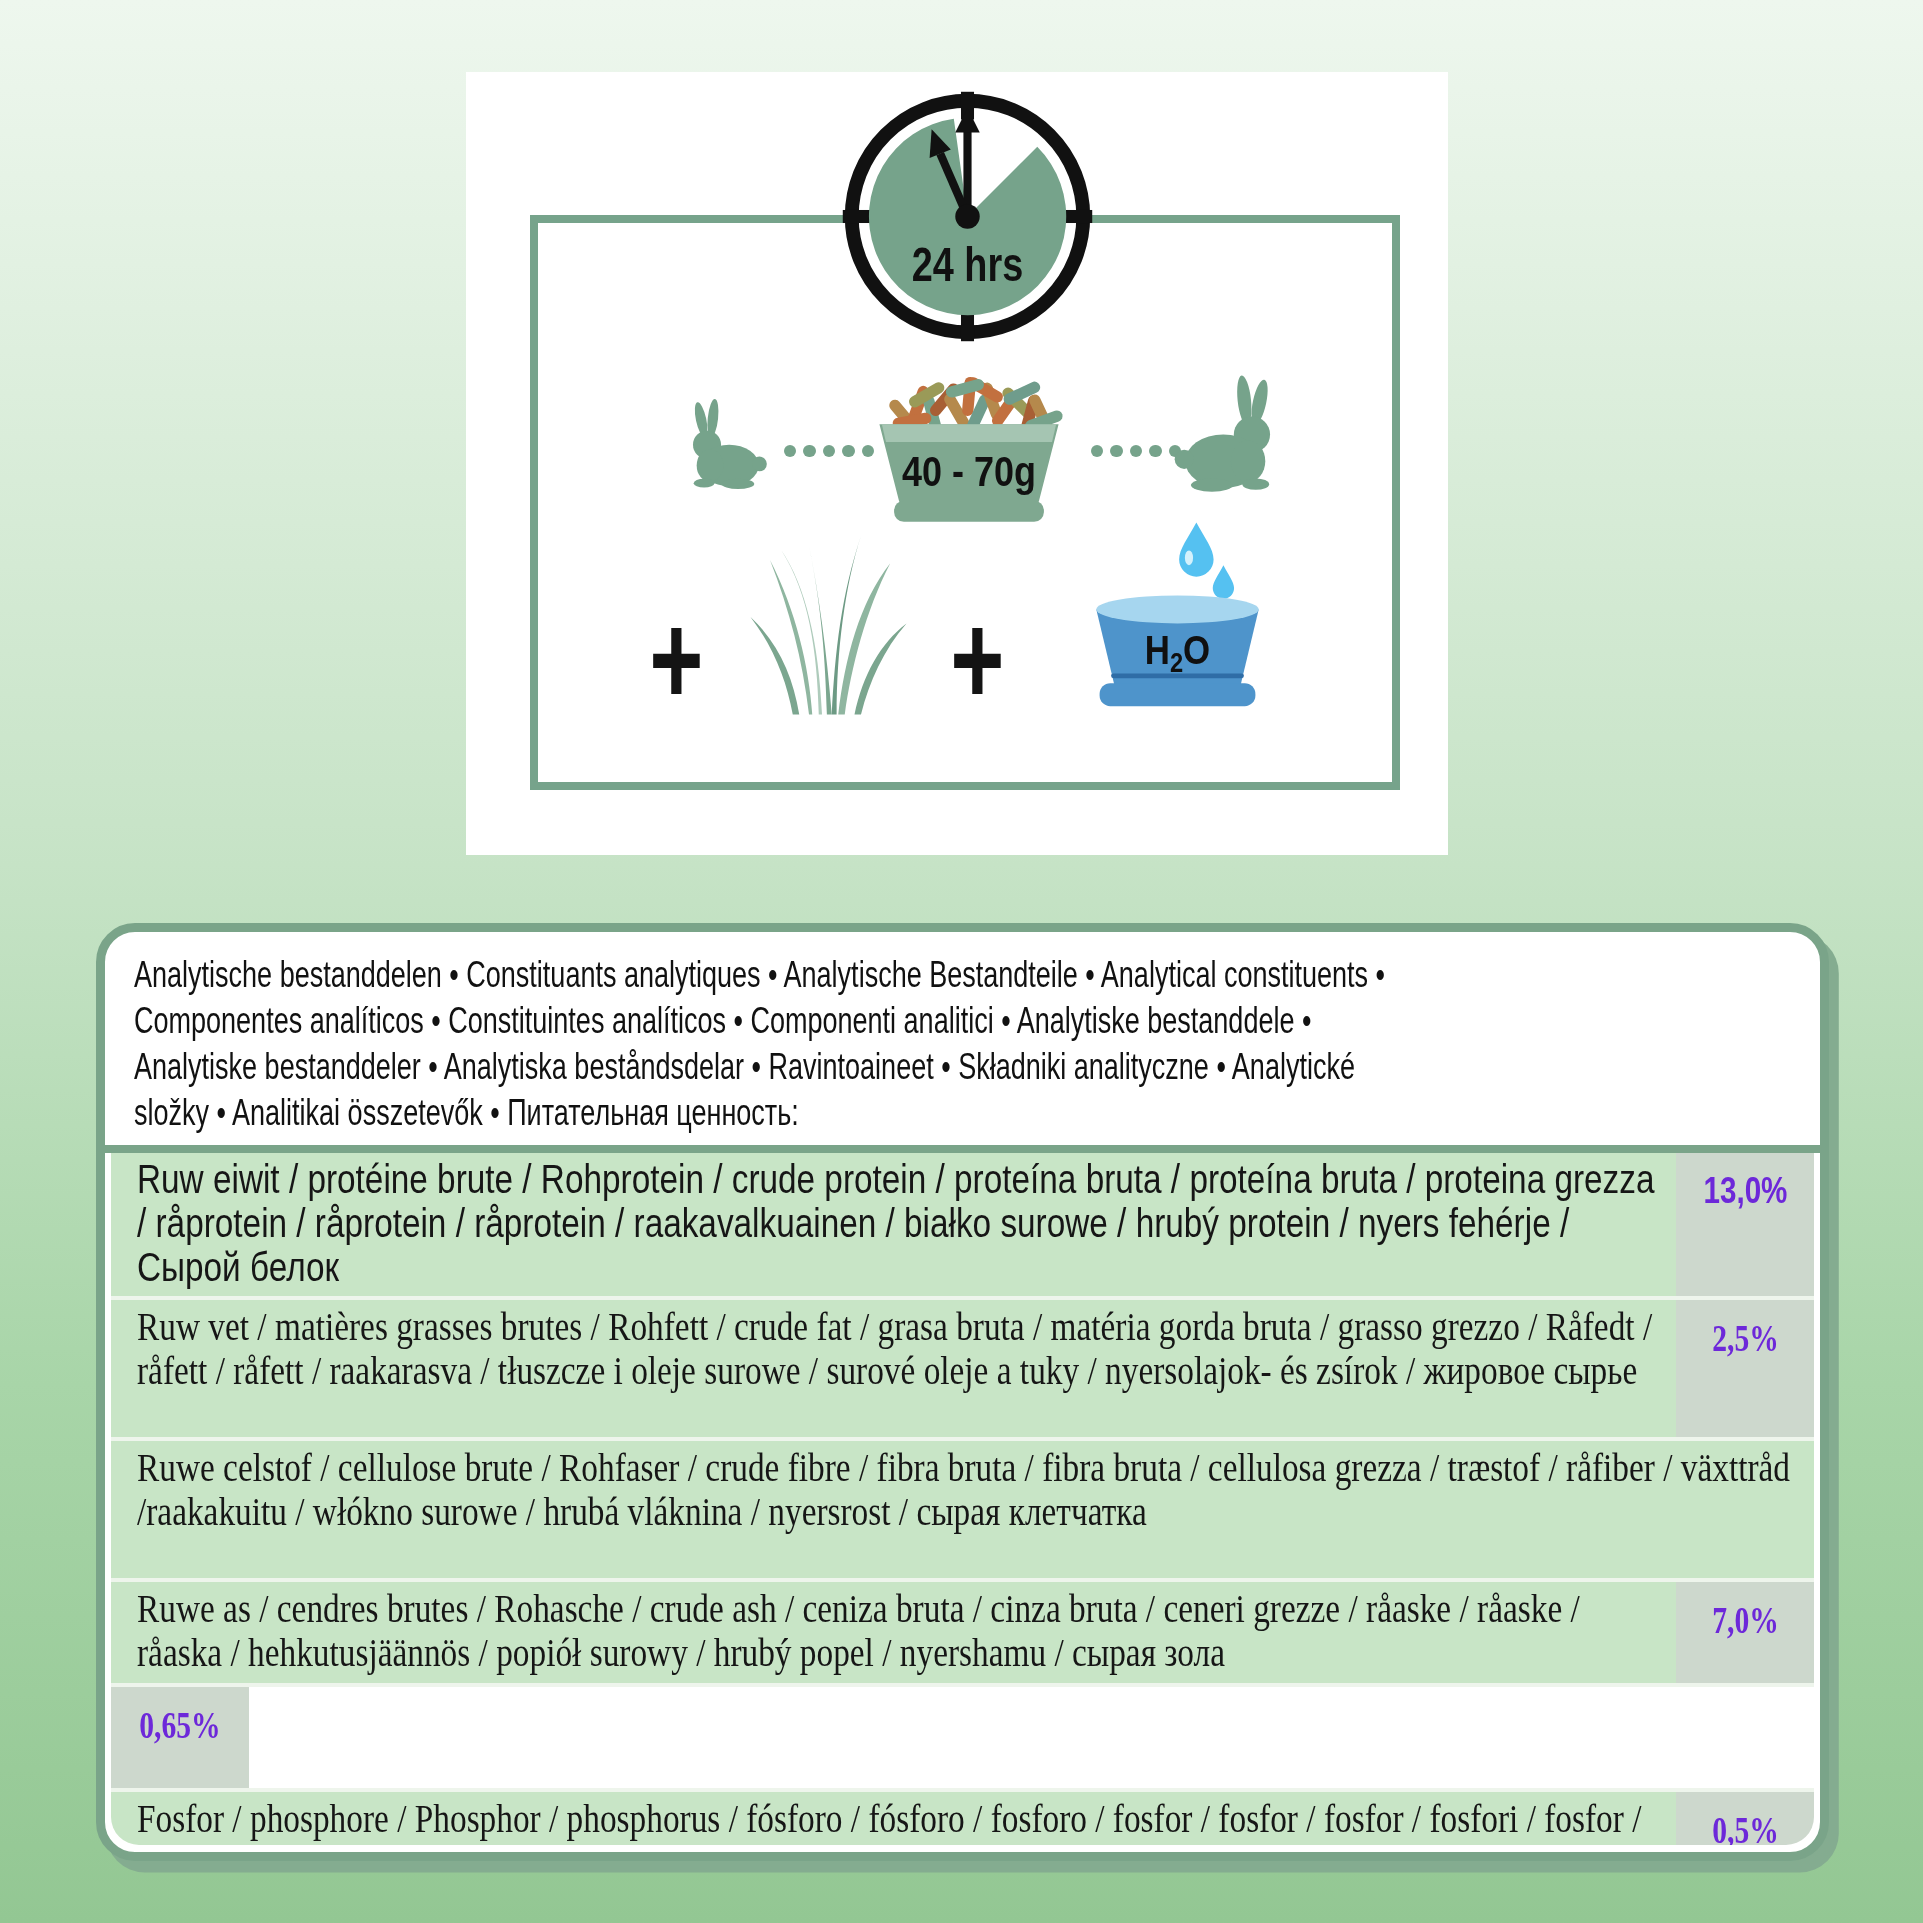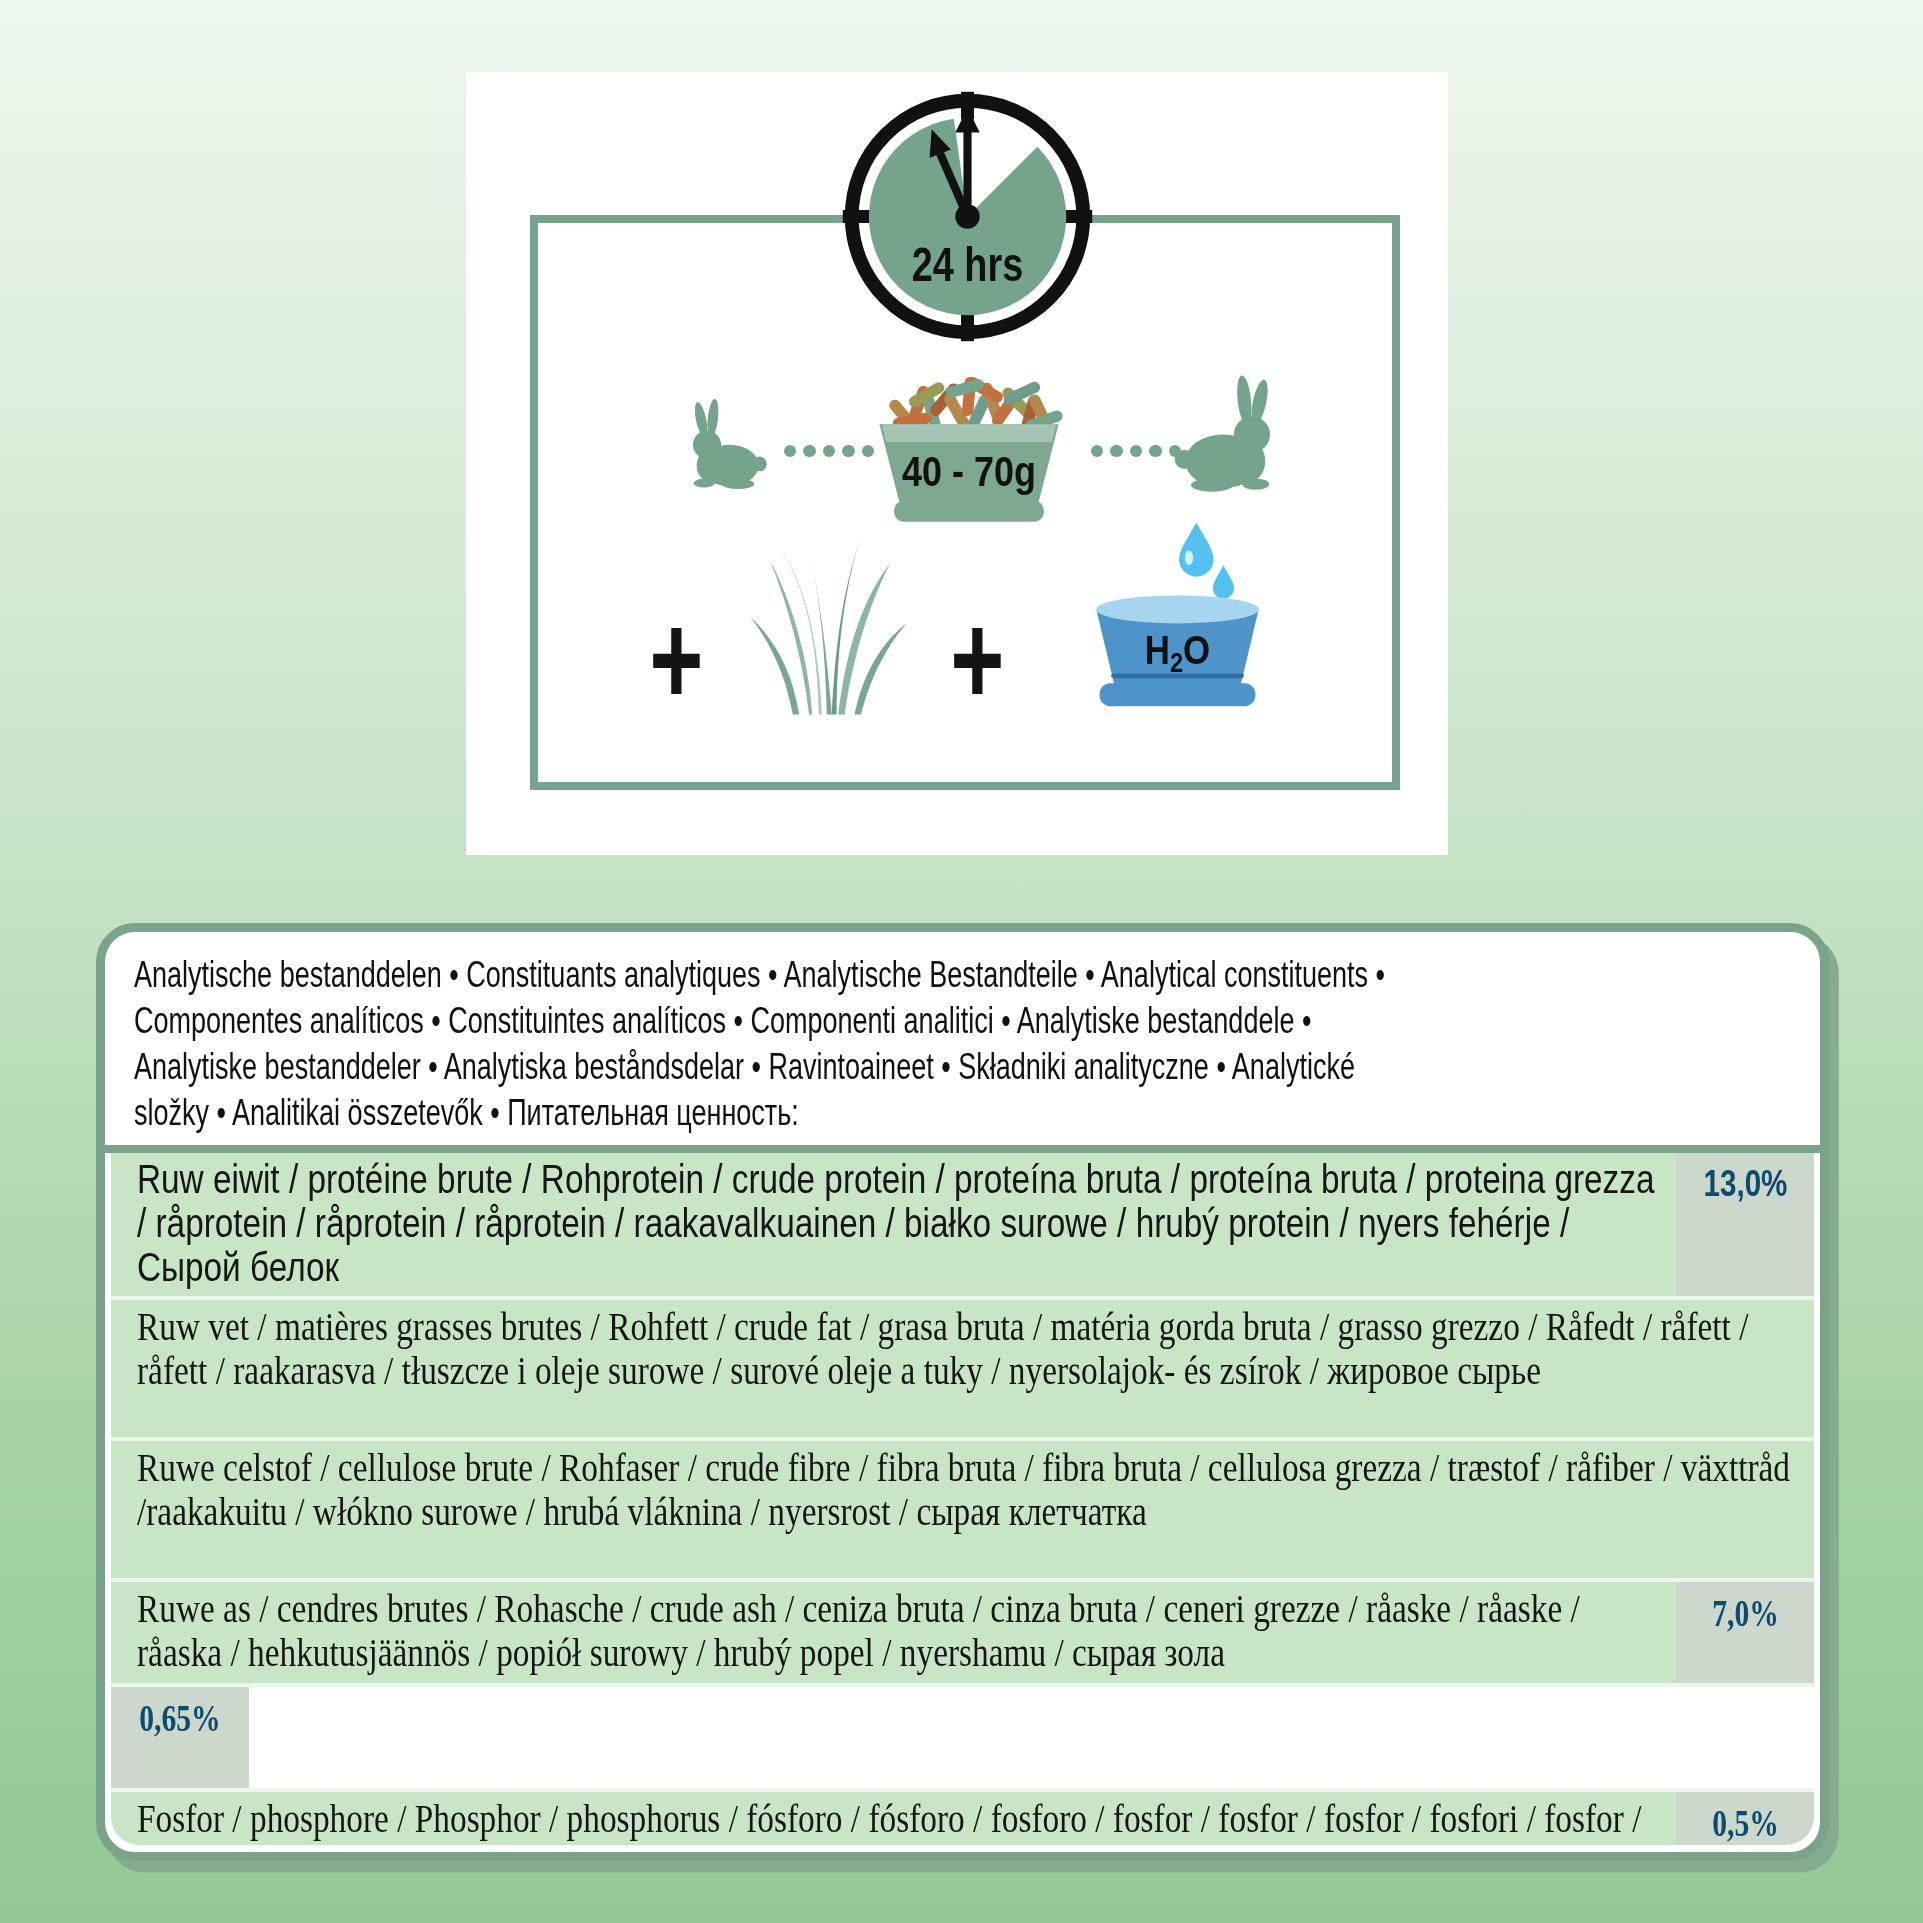--- a/index.html
+++ b/index.html
@@ -54,22 +54,22 @@
   .trow + .trow{border-top:4.1px solid #eef5ec;font-family:Liberation Serif, serif;}
   .trow.r3l{min-height:137px;}
   .trow.r2l{min-height:101px;}
   .trow.rlast{flex:1;}
   .tlabel{
     flex:1;background:#c8e5c6;color:#161616;overflow:hidden;
     padding:4.9px 8.1px 6.5px 26px;font-size:40px;line-height:44px;font-weight:400;
   }
   .tlabel .cond{width:120%;transform:scaleX(0.8333);transform-origin:left top;}
   .tvalue{
-    width:138px;flex:none;background:#cdd8cd;color:#0c4a6e;
-    font-size:37px;font-weight:bold;text-align:center;padding-top:10px;
+    width:138px;flex:none;background:#cdd8cd;color:#6d28d9;
+    font-size:37px;font-weight:bold;text-align:center;padding-top:17px;
     box-sizing:border-box;
   }
   .tvalue span{display:inline-block;transform:scaleX(0.8);transform-origin:center top;white-space:nowrap;}
   svg text{font-family:"Liberation Sans", sans-serif;}
 </style>
 </head>
 <body>
 
 <div class="card">
 
@@ -199,20 +199,21 @@
       <div class="tlabel">
           <div class="cond">Ruw eiwit / protéine brute / Rohprotein / crude protein / proteína bruta / proteína bruta / proteina grezza / råprotein / råprotein / råprotein / raakavalkuainen / białko surowe / hrubý protein / nyers fehérje / Сырой белок</div>
         </div>
       <div class="tvalue"><span>13,0%</span></div>
     </div>
 
     <div class="trow r3l">
       <div class="tlabel">
           <div class="cond">Ruw vet / matières grasses brutes / Rohfett / crude fat / grasa bruta / matéria gorda bruta / grasso grezzo / Råfedt / råfett / råfett / raakarasva / tłuszcze i oleje surowe / surové oleje a tuky / nyersolajok- és zsírok / жировое сырье</div>
         </div>
+      <div class="tvalue"><span>2,5%</span></div>
     </div>
 
     <div class="trow r3l">
       <div class="tlabel">
           <div class="cond">Ruwe celstof / cellulose brute / Rohfaser / crude fibre / fibra bruta / fibra bruta / cellulosa grezza / træstof / råfiber / växttråd /raakakuitu / włókno surowe / hrubá vláknina / nyersrost / сырая клетчатка</div>
         </div>
     </div>
 
     <div class="trow r2l">
       <div class="tlabel">

